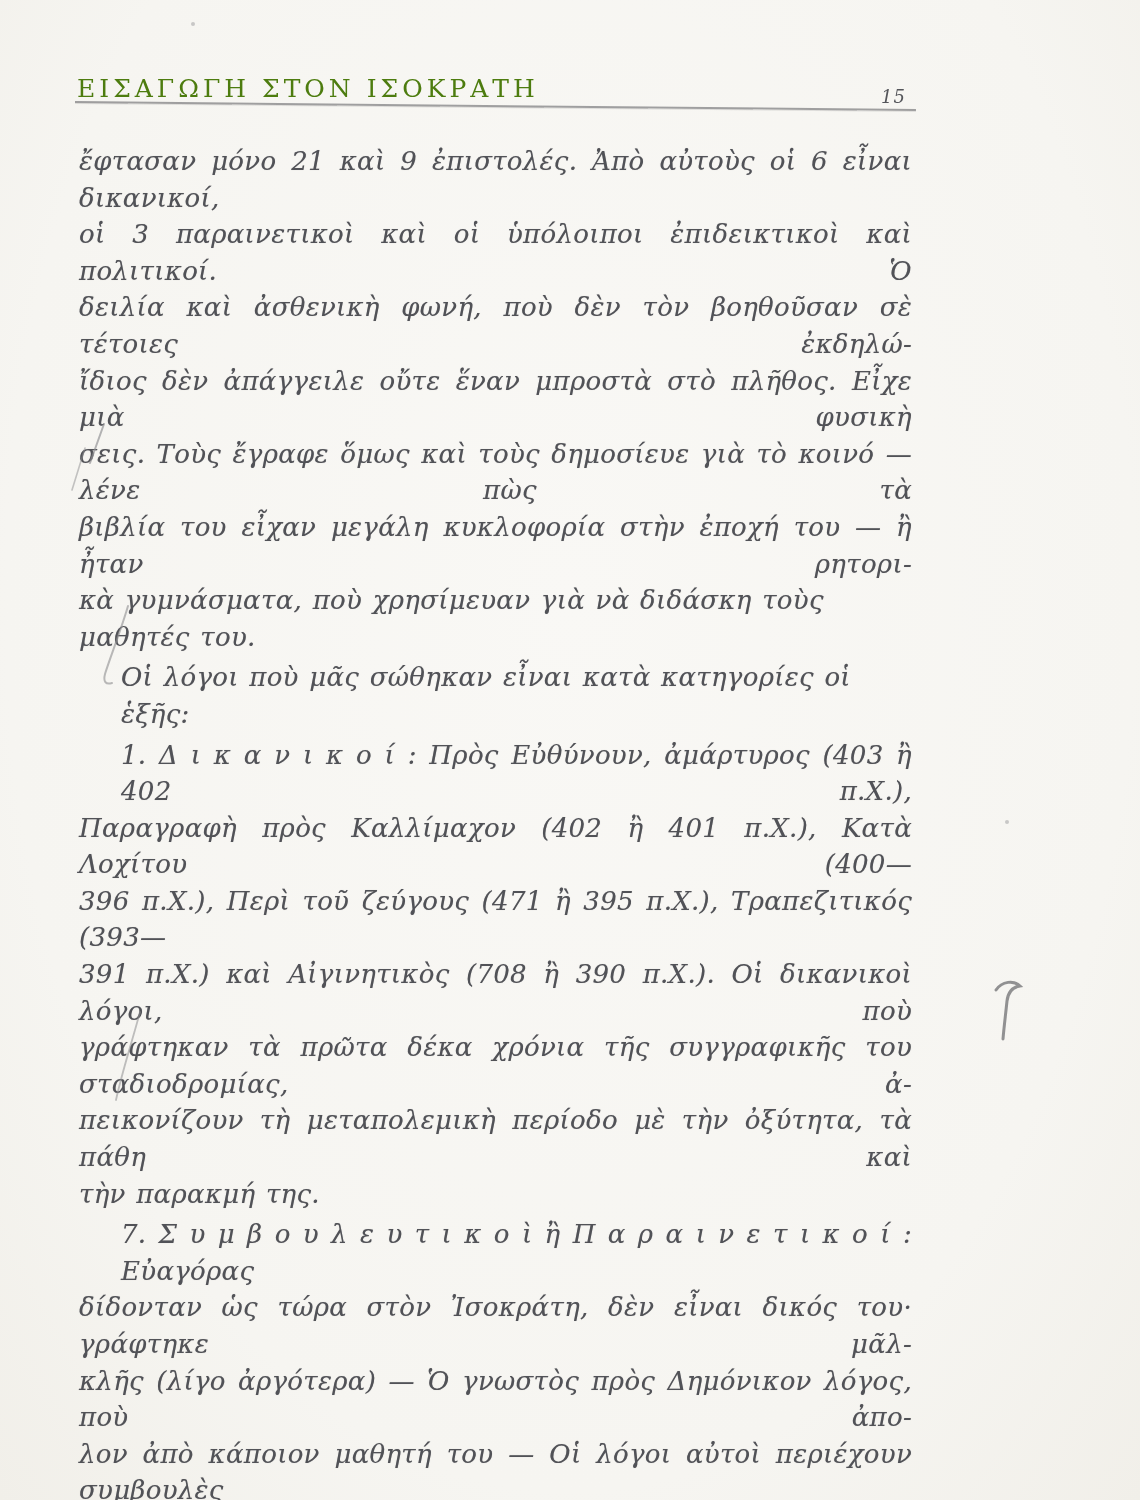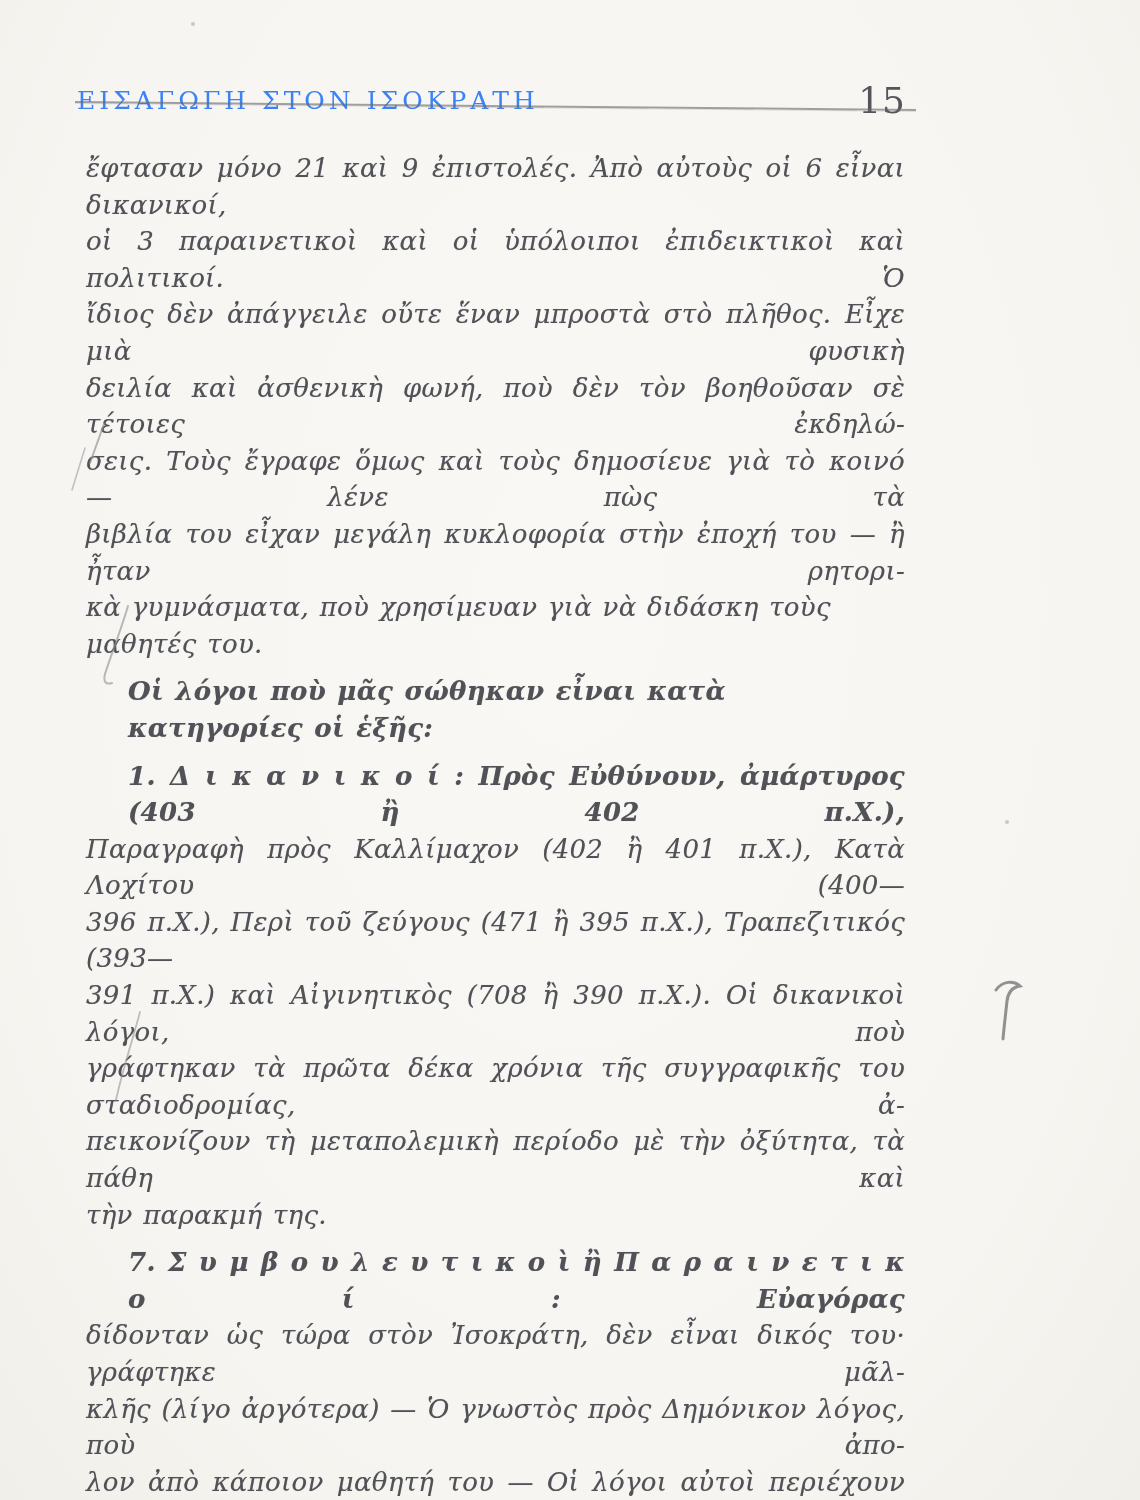--- a/index.html
+++ b/index.html
@@ -6,60 +6,60 @@
   body{
     width:1140px;height:1500px;position:relative;overflow:hidden;
     background:
       radial-gradient(ellipse at 50% 40%, #f9f8f5 0%, #f6f5f1 70%, #f1efe9 100%);
     font-family:"DejaVu Serif","Liberation Serif",serif;
   }
   .content{position:absolute;left:75px;top:0;width:841px;}
   .header{position:absolute;left:0;top:74px;width:841px;height:34px;}
   .header-title{
     position:absolute;left:2px;top:0;
-    font-size:25px;letter-spacing:4px;color:#3b82f6;
-    font-style:normal;white-space:nowrap;margin-top:12px;
+    font-size:25px;letter-spacing:4px;color:#4d7c0f;
+    font-style:normal;white-space:nowrap;
   }
   .page-number{
-    position:absolute;right:10px;top:6px;
-    font-size:36px;color:#54555a;letter-spacing:1px;
+    position:absolute;right:10px;top:12px;
+    font-size:18px;color:#54555a;letter-spacing:1px;font-style:italic;
   }
   .rule{
     position:absolute;left:0;top:101px;width:841px;height:2px;
     background:rgba(105,105,108,.62);
     transform:rotate(0.55deg);transform-origin:left center;
     box-shadow:0 1px 0 rgba(120,120,122,.18);
   }
   .body-text{
     position:absolute;left:0;top:139px;width:841px;
     font-size:26px;font-style:italic;color:#515257;
     line-height:36.6px;letter-spacing:.3px;word-spacing:2px;
     text-shadow:0 0 .7px rgba(90,90,95,.45);
   }
-  .para{margin:11px;padding:0;}
+  .para{margin:4px;padding:0;}
   .line{white-space:normal;}
   .line.just{text-align:justify;text-align-last:justify;}
-  .line.indent{padding-left:42px;font-weight:bold;}
+  .line.indent{padding-left:42px;}
   .marks{position:absolute;left:0;top:0;pointer-events:none;}
 </style>
 </head>
 <body>
 
 <div class="content">
   <div class="header">
     <div class="header-title">ΕΙΣΑΓΩΓΗ ΣΤΟΝ ΙΣΟΚΡΑΤΗ</div>
     <div class="page-number">15</div>
   </div>
   <div class="rule"></div>
   <div class="body-text">
       <div class="para">
         <div class="line just">ἔφτασαν μόνο 21 καὶ 9 ἐπιστολές. Ἀπὸ αὐτοὺς οἱ 6 εἶναι δικανικοί,</div>
         <div class="line just">οἱ 3 παραινετικοὶ καὶ οἱ ὑπόλοιποι ἐπιδεικτικοὶ καὶ πολιτικοί. Ὁ</div>
+        <div class="line just">δειλία καὶ ἀσθενικὴ φωνή, ποὺ δὲν τὸν βοηθοῦσαν σὲ τέτοιες ἐκδηλώ-</div>
         <div class="line just">ἴδιος δὲν ἀπάγγειλε οὔτε ἕναν μπροστὰ στὸ πλῆθος. Εἶχε μιὰ φυσικὴ</div>
-        <div class="line just">δειλία καὶ ἀσθενικὴ φωνή, ποὺ δὲν τὸν βοηθοῦσαν σὲ τέτοιες ἐκδηλώ-</div>
         <div class="line just">σεις. Τοὺς ἔγραφε ὅμως καὶ τοὺς δημοσίευε γιὰ τὸ κοινό — λένε πὼς τὰ</div>
         <div class="line just">βιβλία του εἶχαν μεγάλη κυκλοφορία στὴν ἐποχή του — ἢ ἦταν ρητορι-</div>
         <div class="line">κὰ γυμνάσματα, ποὺ χρησίμευαν γιὰ νὰ διδάσκη τοὺς μαθητές του.</div>
       </div>
       <div class="para">
         <div class="line indent">Οἱ λόγοι ποὺ μᾶς σώθηκαν εἶναι κατὰ κατηγορίες οἱ ἑξῆς:</div>
       </div>
       <div class="para">
         <div class="line just indent">1. Δ ι κ α ν ι κ ο ί :  Πρὸς Εὐθύνουν, ἀμάρτυρος (403 ἢ 402 π.Χ.),</div>
         <div class="line just">Παραγραφὴ πρὸς Καλλίμαχον (402 ἢ 401 π.Χ.), Κατὰ Λοχίτου (400—</div>

